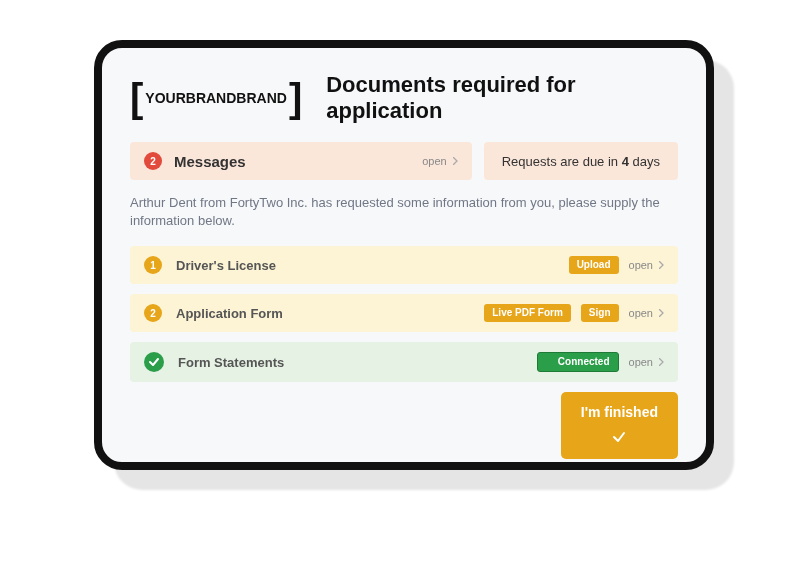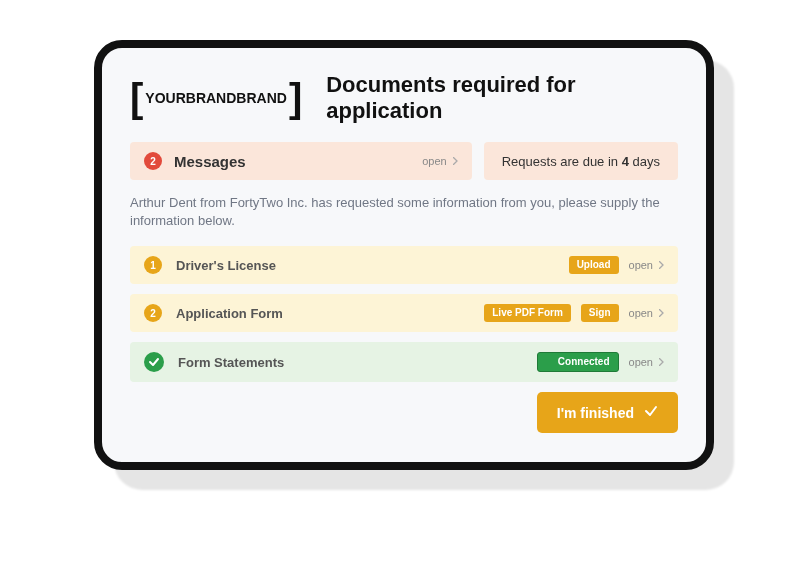--- a/index.html
+++ b/index.html
@@ -160,20 +160,21 @@
   .btn-primary {
     background: #e7a519;
     color: #fff;
     font-size: 14px;
     font-weight: 700;
     border: none;
     border-radius: 5px;
     padding: 12px 20px;
     display: flex; align-items: center; gap: 10px;
     cursor: pointer;
+    flex-direction: column;
   }
 </style>
 </head>
 <body>
 
 <div class="device-wrap">
   <div class="device-shadow"></div>
   <div class="device">
 
     <div class="header">

